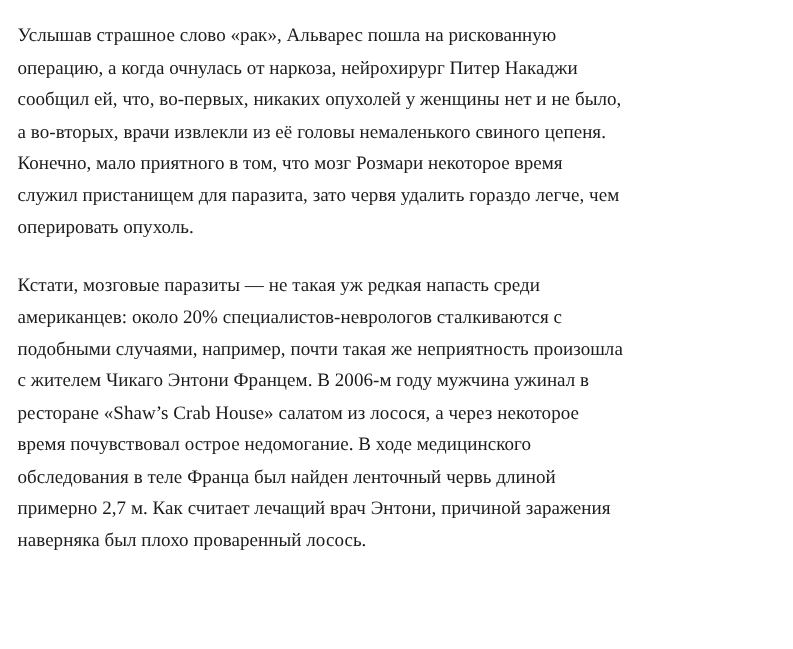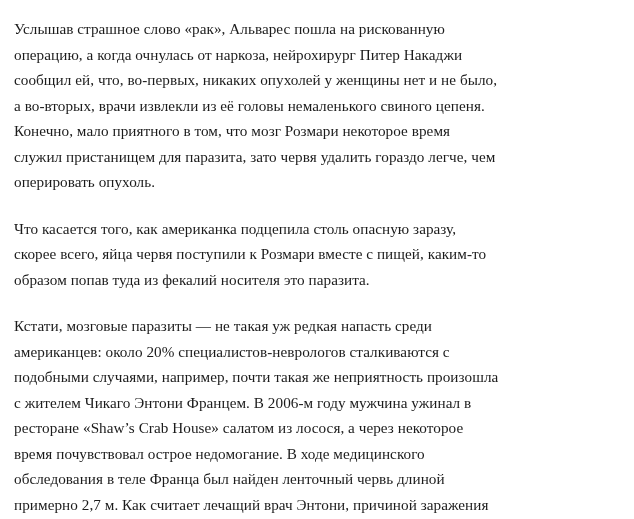--- a/index.html
+++ b/index.html
@@ -29,15 +29,14 @@
   }
   .para:last-child {
     margin-bottom: 16px;
   }
 </style>
 </head>
 <body>
 
 <div class="article">
   <p class="para">Услышав страшное слово «рак», Альварес пошла на рискованную операцию, а когда очнулась от наркоза, нейрохирург Питер Накаджи сообщил ей, что, во-первых, никаких опухолей у женщины нет и не было, а во-вторых, врачи извлекли из её головы немаленького свиного цепеня. Конечно, мало приятного в том, что мозг Розмари некоторое время служил пристанищем для паразита, зато червя удалить гораздо легче, чем оперировать опухоль.</p>
-  <p class="para">Что касается того, как американка подцепила столь опасную заразу, скорее всего, яйца червя поступили к Розмари вместе с пищей, каким-то образом попав туда из фекалий носителя это паразита.</p>
   <p class="para">Кстати, мозговые паразиты — не такая уж редкая напасть среди американцев: около 20% специалистов-неврологов сталкиваются с подобными случаями, например, почти такая же неприятность произошла с жителем Чикаго Энтони Францем. В 2006-м году мужчина ужинал в ресторане «Shaw’s Crab House» салатом из лосося, а через некоторое время почувствовал острое недомогание. В ходе медицинского обследования в теле Франца был найден ленточный червь длиной примерно 2,7 м. Как считает лечащий врач Энтони, причиной заражения наверняка был плохо проваренный лосось.</p>
 </div>
 
 </body></html>

